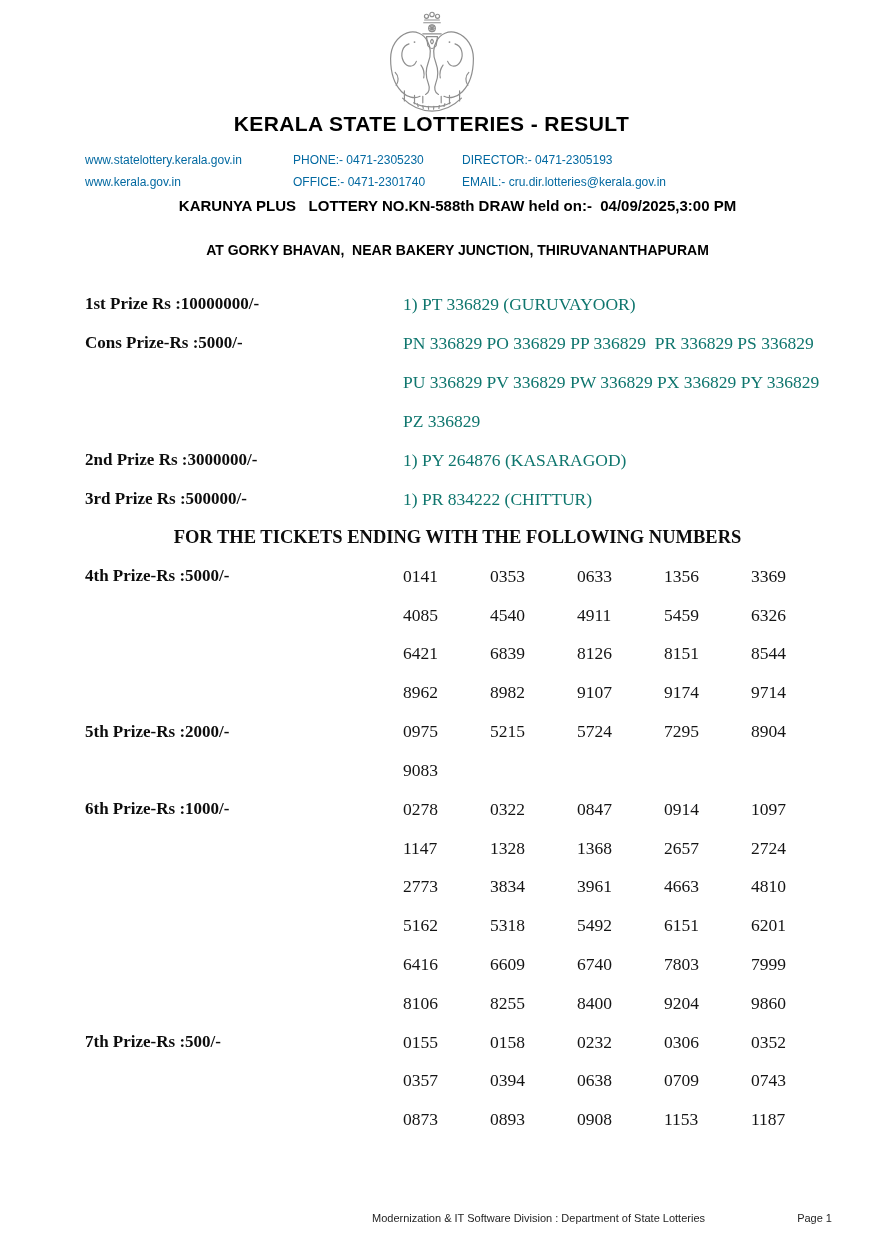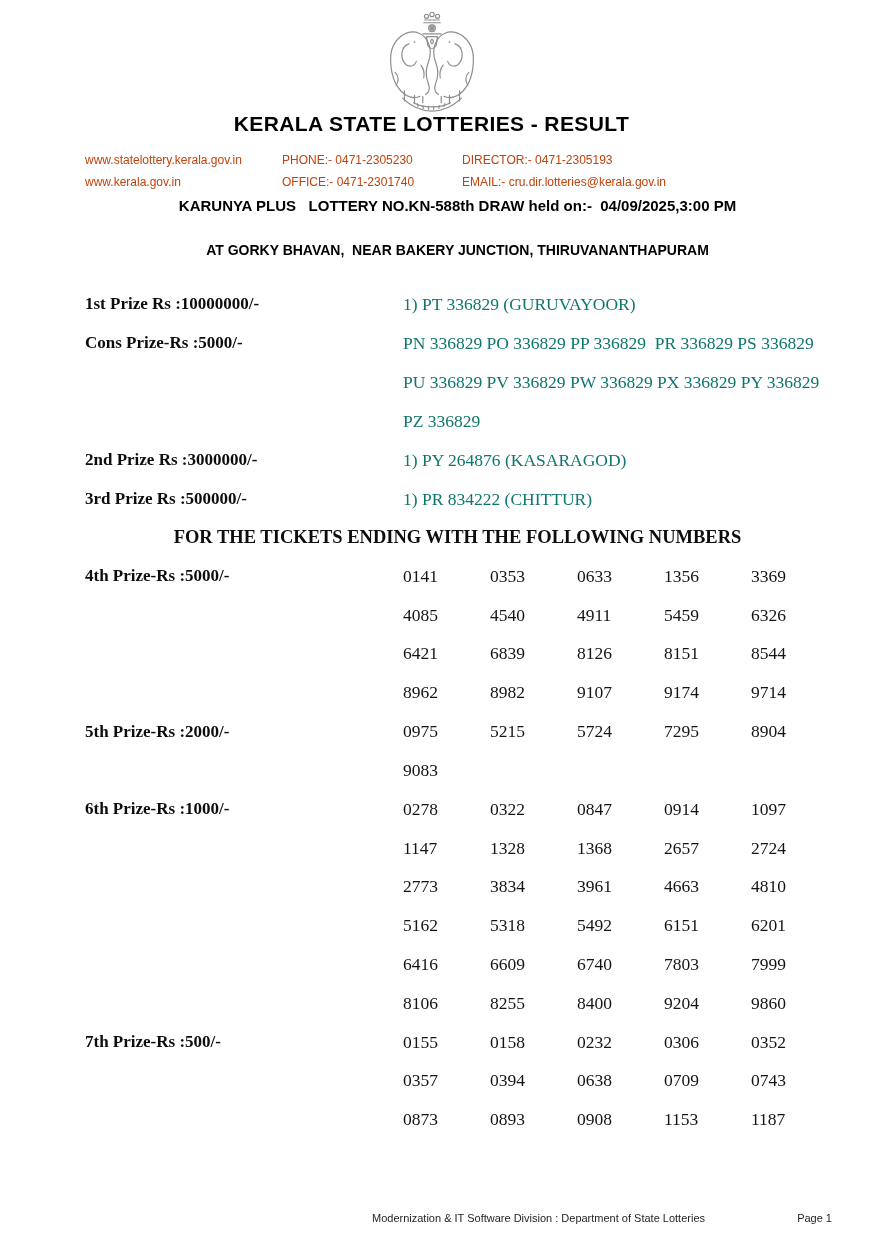--- a/index.html
+++ b/index.html
@@ -6,24 +6,24 @@
   .page{position:relative;width:863px;height:1244px;background:#ffffff;overflow:hidden;
         font-family:"Liberation Sans",sans-serif;color:#111;}
   :root{--rh:38.83px;}
 
   .emblem{position:absolute;top:8px;left:50%;transform:translateX(-50%);}
 
   .title{position:absolute;top:112px;left:0;width:100%;margin:0;text-align:center;
          font-family:"Liberation Sans",sans-serif;font-weight:bold;font-size:21px;
          letter-spacing:.4px;color:#000;}
 
-  .contact{position:absolute;top:153px;left:85px;width:745px;font-size:12px;color:#c2410c;}
+  .contact{position:absolute;top:153px;left:85px;width:745px;font-size:12px;color:#0369a1;}
   .c-row{position:relative;height:22px;}
   .c-a{position:absolute;left:0;white-space:pre;}
-  .c-b{position:absolute;left:197px;white-space:pre;}
+  .c-b{position:absolute;left:208px;white-space:pre;}
   .c-c{position:absolute;left:377px;white-space:pre;}
 
   .drawline{position:absolute;top:197px;left:85px;width:745px;text-align:center;
             font-weight:bold;font-size:15px;color:#000;white-space:pre;}
   .venue{position:absolute;top:242px;left:85px;width:745px;text-align:center;
          font-weight:bold;font-size:14px;color:#000;white-space:pre;}
 
   .results{position:absolute;top:285px;left:85px;width:745px;}
   .row{position:relative;height:var(--rh);}
   .plabel{position:absolute;left:0;top:50%;transform:translateY(-50%);

